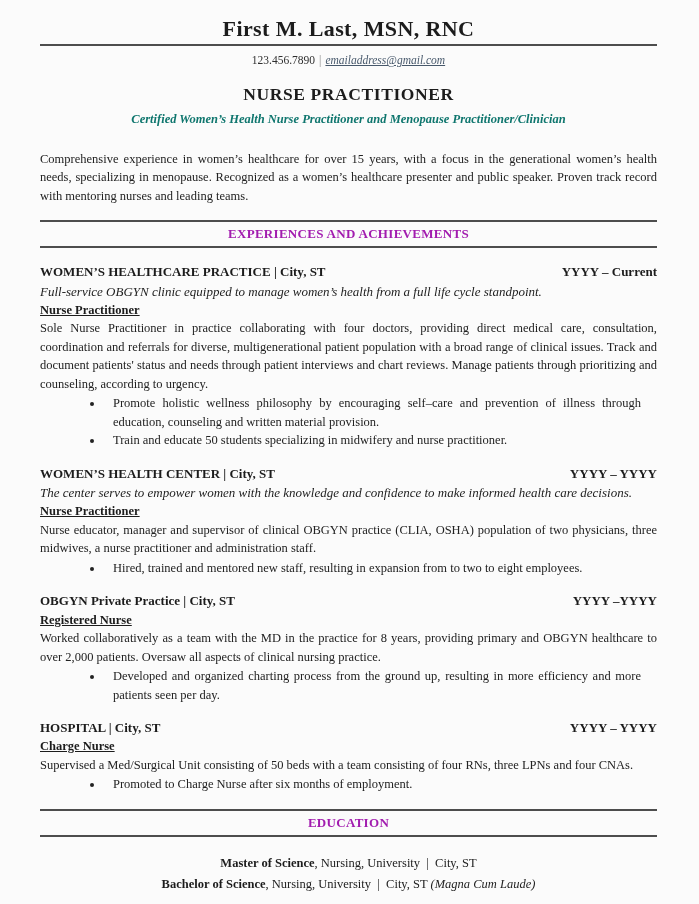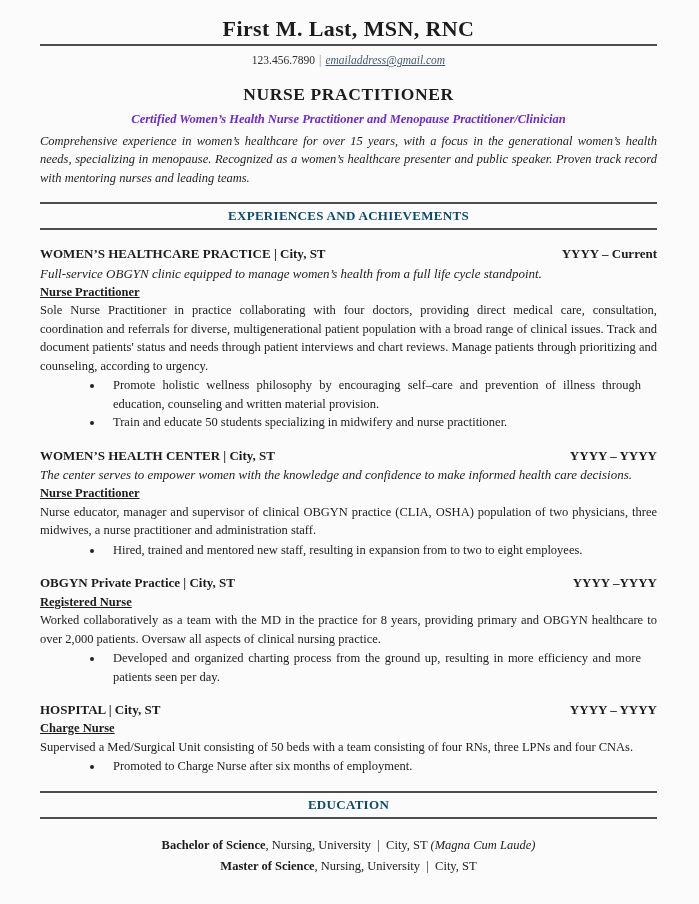--- a/index.html
+++ b/index.html
@@ -48,39 +48,38 @@
     letter-spacing: 0.6px;
     margin-top: 13px;
     color: #1c1c1c;
   }
   .doc-subtitle {
     text-align: center;
     font-size: 12.5px;
     font-weight: bold;
     font-style: italic;
     margin-top: 2px;
-    color: #6d28d9;
+    color: #0f766e;
   }
   .summary {
-    margin-top: 3px;
+    margin-top: 21px;
     text-align: justify;
-    font-style: italic;
   }
 
   
   .section-header {
     margin-top: 15px;
     border-top: 2px solid #4d4d4d;
     border-bottom: 2px solid #4d4d4d;
     padding: 2px 0 3px 0;
     text-align: center;
     font-weight: bold;
     font-size: 13px;
     letter-spacing: 0.3px;
-    color: #0c4a6e;
+    color: #a21caf;
   }
 
   
   .job { margin-top: 14px; }
   .job-head {
     display: flex;
     justify-content: space-between;
     align-items: baseline;
     font-weight: bold;
     font-size: 13px;
@@ -181,22 +180,22 @@
     <ul class="job-bullets">
           <li>Promoted to Charge Nurse after six months of employment.</li>
         </ul>
   </div>
 </div>
 
   <div class="section-header">EDUCATION</div>
 
   <div class="edu-list">
   <div class="edu-line">
+    <span class="edu-degree">Master of Science</span><span>, Nursing, University &nbsp;|&nbsp; City, ST</span>
+  </div>
+
+  <div class="edu-line">
     <span class="edu-degree">Bachelor of Science</span><span>, Nursing, University &nbsp;|&nbsp; City, ST </span><span class="edu-honors">(Magna Cum Laude)</span>
   </div>
 
-  <div class="edu-line">
-    <span class="edu-degree">Master of Science</span><span>, Nursing, University &nbsp;|&nbsp; City, ST</span>
-  </div>
-
 </div>
 
 </div>
 
 </body></html>

